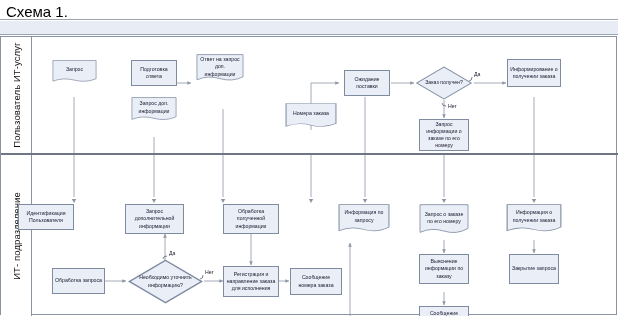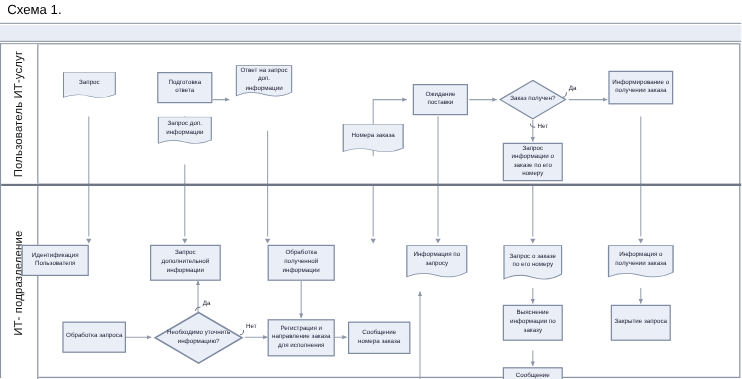--- a/index.html
+++ b/index.html
@@ -2,21 +2,21 @@
 <html><head>
 <meta charset="utf-8">
 <style>
   html,body{margin:0;padding:0;background:#ffffff;}
   body{font-family:"Liberation Sans","DejaVu Sans",sans-serif;}
   #root{position:relative;width:618px;height:316px;overflow:hidden;background:#ffffff;}
 
   
   #title-bar{position:absolute;left:0;top:0;width:618px;height:20px;
     border-bottom:1px solid #9aa3b0;background:#ffffff;box-sizing:border-box;}
-  #title-text{position:absolute;left:6px;top:3px;font-size:11px;color:#000;white-space:nowrap;}
+  #title-text{position:absolute;left:6px;top:3px;font-size:15px;color:#000;white-space:nowrap;}
   #sub-band{position:absolute;left:0;top:21px;width:618px;height:14px;
     background:#e8ecf4;border-bottom:1px solid #9aa3b0;box-sizing:border-box;}
 
   
   #frame{position:absolute;left:0;top:36px;width:617px;height:279px;
     border:1px solid #8a93a2;box-sizing:border-box;background:#fff;}
   .lane{position:absolute;left:0;width:617px;box-sizing:border-box;}
   #lane-top{top:0;height:118px;border-bottom:2px solid #6e7685;}
   #lane-bottom{top:118px;height:161px;}
   .lane-header{position:absolute;left:0;top:0;width:31px;height:100%;

